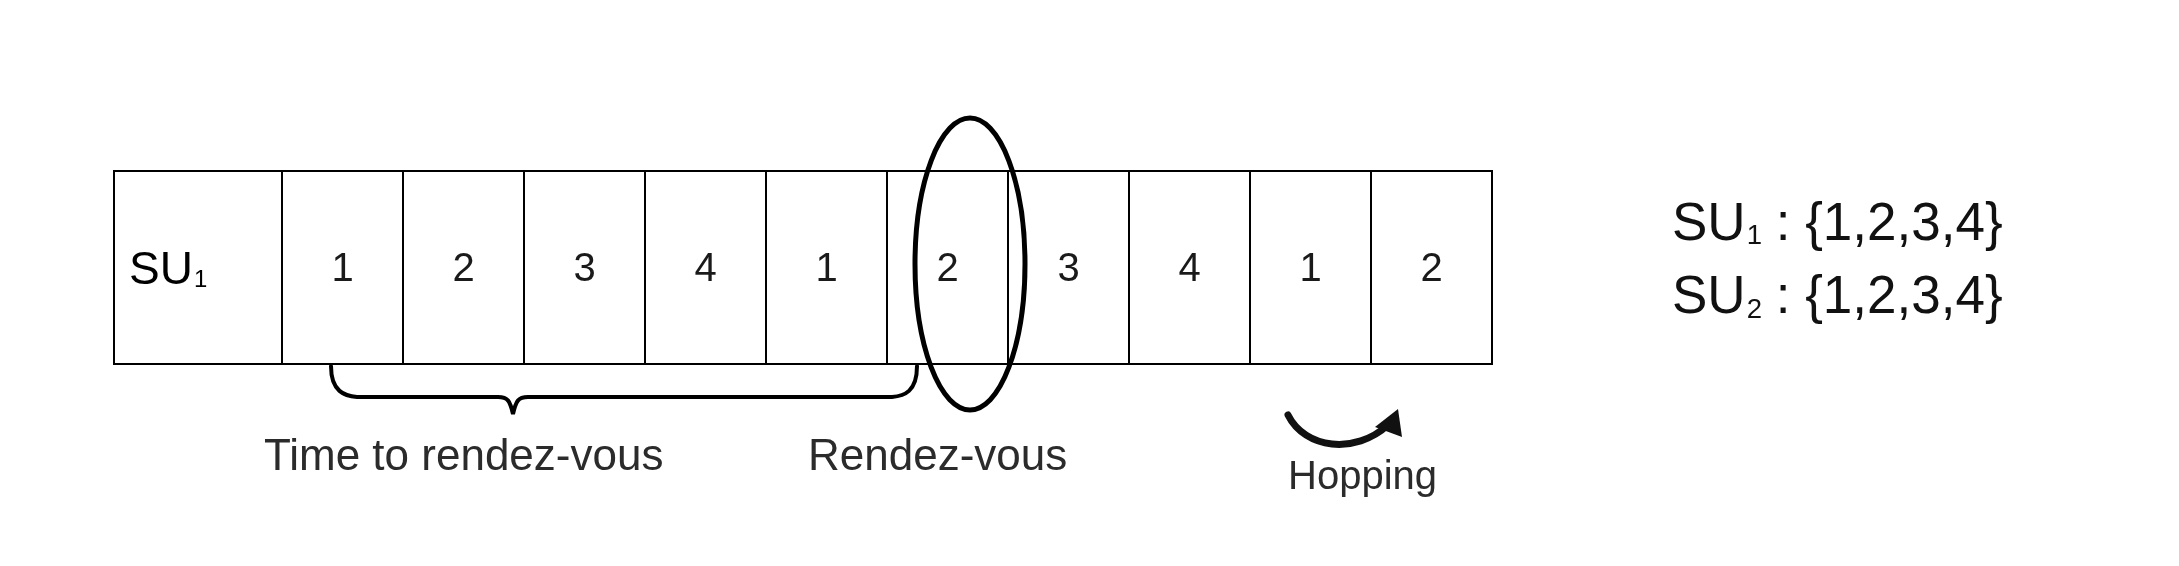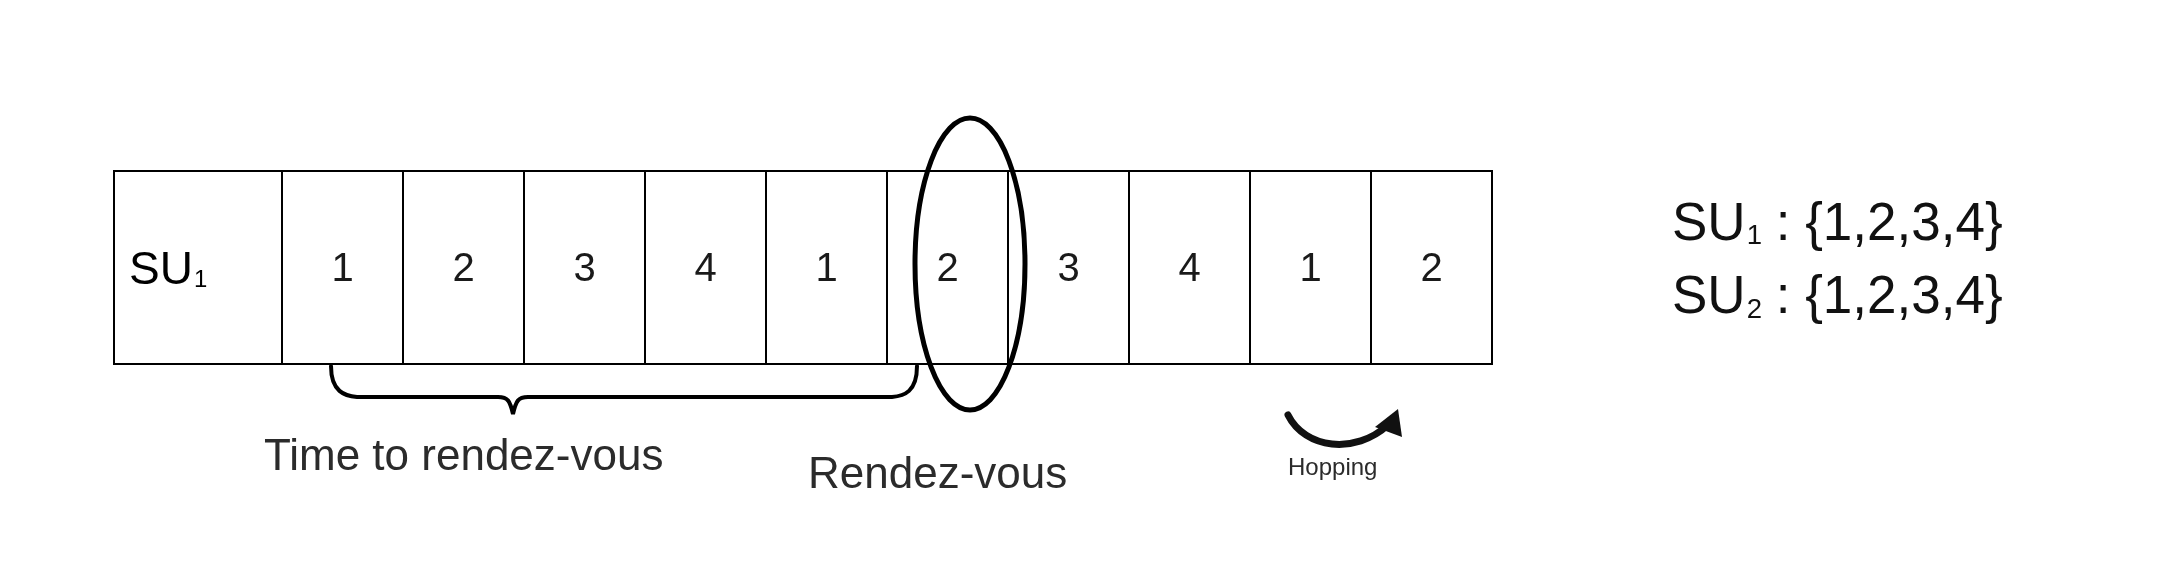--- a/index.html
+++ b/index.html
@@ -85,22 +85,22 @@
 
   
   .caption {
     position: absolute;
     font-size: 44px;
     color: #2b2b2b;
     white-space: nowrap;
     font-family: "Liberation Sans", sans-serif;
   }
   #caption-ttr  { left: 264px; top: 430px; }
-  #caption-rdv  { left: 808px; top: 430px; margin-top: 18px; }
-  #caption-hop  { left: 1288px; top: 453px; font-size: 24px; }
+  #caption-rdv  { left: 808px; top: 430px; }
+  #caption-hop  { left: 1288px; top: 453px; font-size: 40px; }
 
   
   .legend {
     position: absolute;
     left: 1672px;
     top: 185px;
     font-size: 53px;
     line-height: 1.38;
     color: #111111;
     white-space: nowrap;

